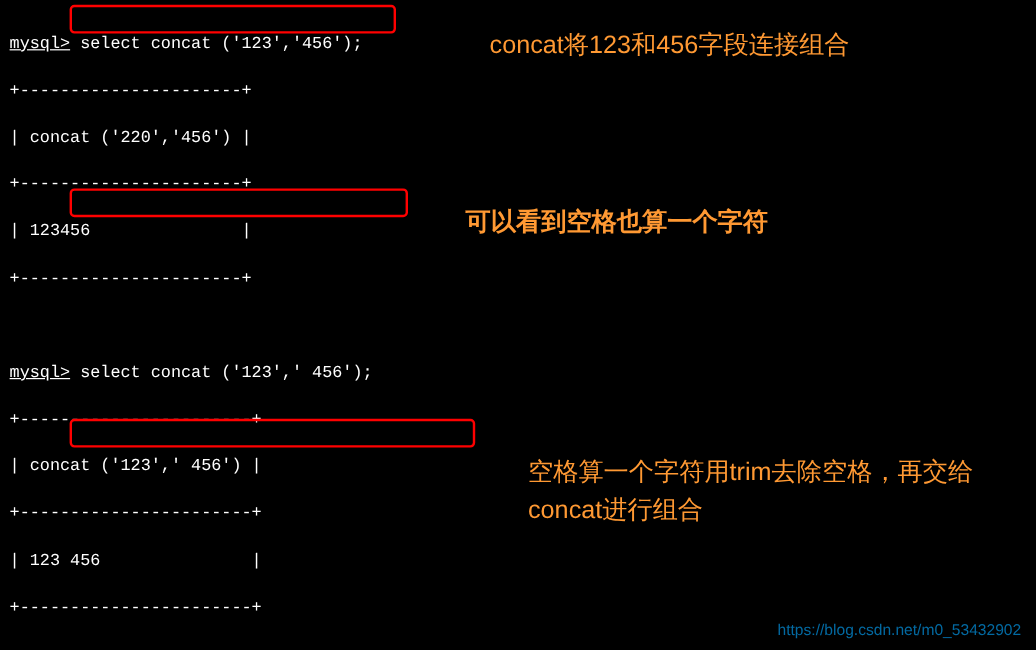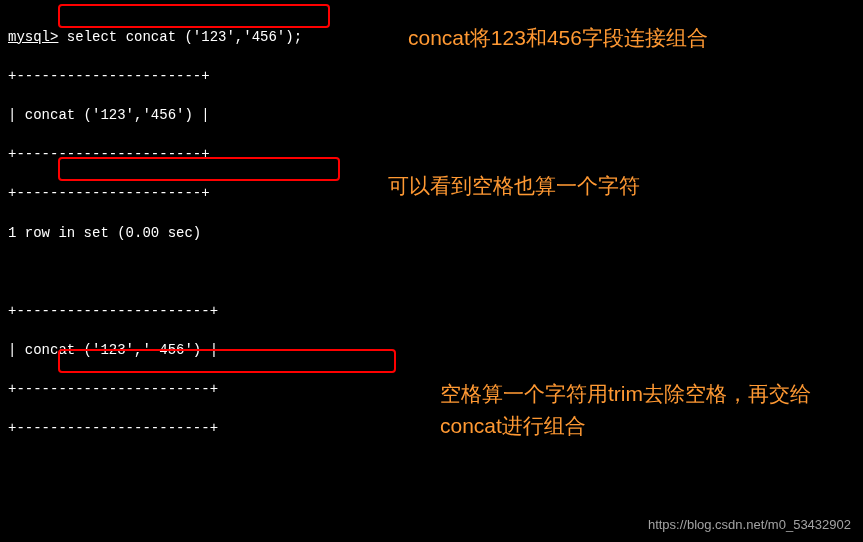--- a/index.html
+++ b/index.html
@@ -67,49 +67,52 @@
       white-space: normal;
       line-height: 1.5;
     }
     .anno1 {
       top: 22px;
       left: 408px;
     }
     .anno2 {
       top: 170px;
       left: 388px;
+      font-weight: bold;
     }
     .anno3 {
       top: 378px;
       left: 440px;
       width: 380px;
     }
     .watermark {
       position: absolute;
       bottom: 8px;
       right: 12px;
-      color: #a3a3a3;
+      color: #0369a1;
       font-family: Arial, sans-serif;
       font-size: 13px;
     }
   </style>
 </head>
 <body>
 
 <div class="terminal">
 <span class="line"><span class="prompt">mysql&gt;</span> <span class="cmd">select concat ('123','456');</span></span>
 <span class="line">+----------------------+</span>
-<span class="line">| concat ('123','456') |</span>
+<span class="line">| concat ('220','456') |</span>
 <span class="line">+----------------------+</span>
+<span class="line">| 123456               |</span>
 <span class="line">+----------------------+</span>
-<span class="line">1 row in set (0.00 sec)</span>
 <span class="line"> </span>
+<span class="line"><span class="prompt">mysql&gt;</span> <span class="cmd">select concat ('123',' 456');</span></span>
 <span class="line">+-----------------------+</span>
 <span class="line">| concat ('123',' 456') |</span>
 <span class="line">+-----------------------+</span>
+<span class="line">| 123 456               |</span>
 <span class="line">+-----------------------+</span>
 
 
 
 
 
 
 
 
 

